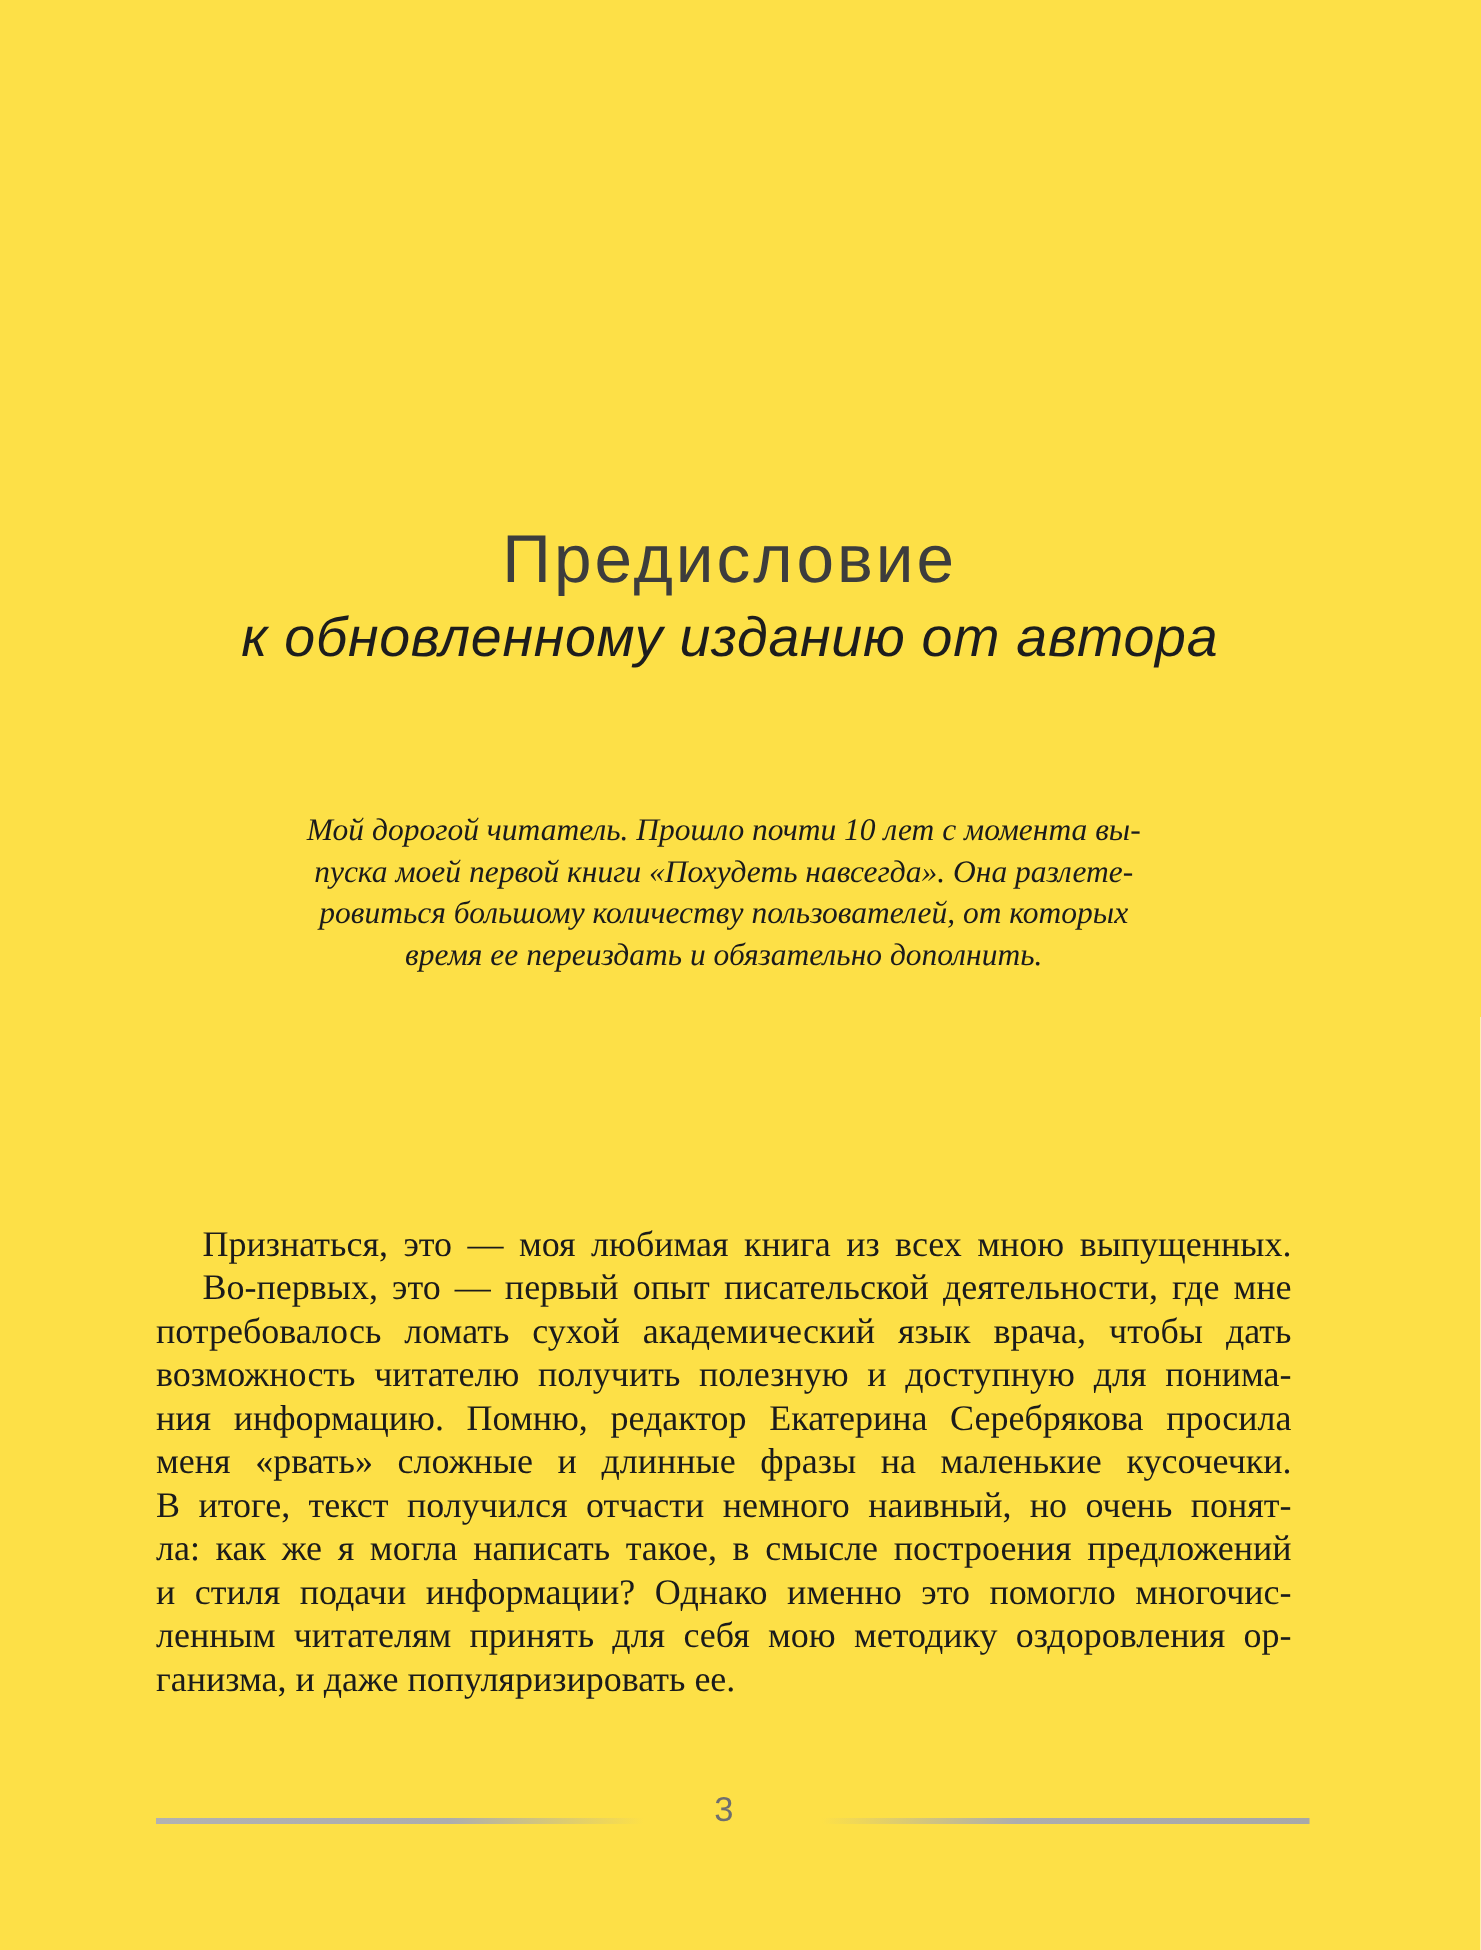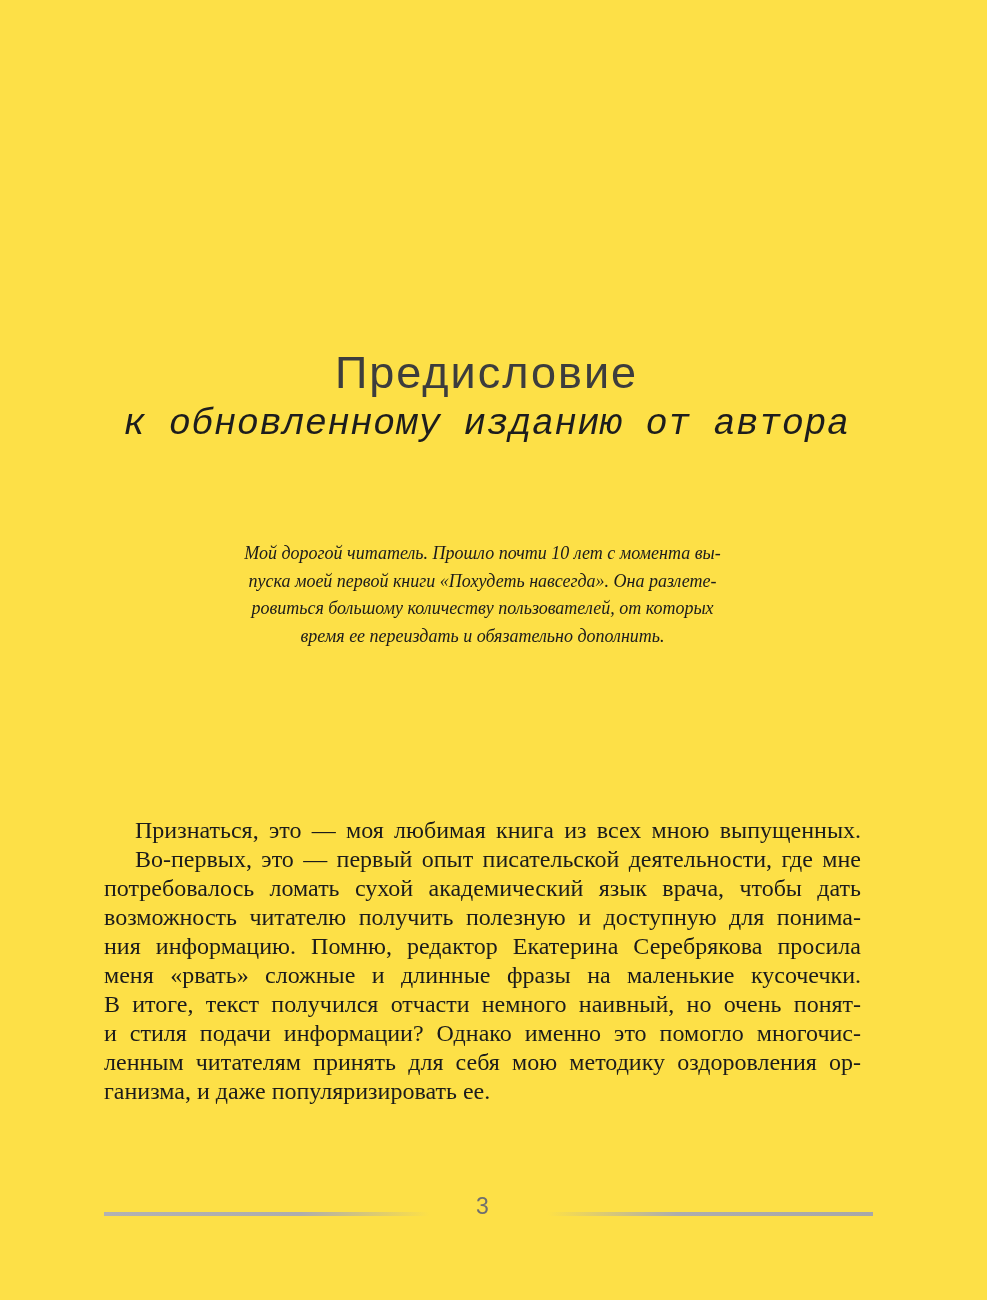--- a/index.html
+++ b/index.html
@@ -24,36 +24,36 @@
   .chapter-title {
     font-family: "Liberation Sans", "DejaVu Sans", sans-serif;
     font-weight: 200;
     font-size: 45px;
     line-height: 1.0;
     letter-spacing: 2px;
     color: #3d3d3d;
   }
   .chapter-subtitle {
     margin-top: 4px;
-    font-family: Liberation Mono, monospace;
+    font-family: Liberation Sans, sans-serif;
     font-style: italic;
     font-size: 37px;
     line-height: 1.4;
     color: #1d1d1d;
     letter-spacing: 0.5px;
   }
 
   
   .epigraph {
     position: absolute;
     top: 540px;
     left: 104px;
     right: 126px;
     font-style: italic;
-    font-size: 18px;
+    font-size: 21px;
     color: #1b1b1b;
   }
   .epigraph .line {
     text-align: center;
     line-height: 27.5px;
   }
 
   
   .body-text {
     position: absolute;
@@ -124,20 +124,21 @@
     <div class="body-para fill-last">
         <div class="line last">Признаться, это — моя любимая книга из всех мною выпущенных.</div>
       </div>
     <div class="body-para">
         <div class="line">Во-первых, это — первый опыт писательской деятельности, где мне</div>
         <div class="line">потребовалось ломать сухой академический язык врача, чтобы дать</div>
         <div class="line">возможность читателю получить полезную и доступную для понима-</div>
         <div class="line">ния информацию. Помню, редактор Екатерина Серебрякова просила</div>
         <div class="line">меня «рвать» сложные и длинные фразы на маленькие кусочечки.</div>
         <div class="line">В итоге, текст получился отчасти немного наивный, но очень понят-</div>
+        <div class="line">ла: как же я могла написать такое, в смысле построения предложений</div>
         <div class="line">и стиля подачи информации? Однако именно это помогло многочис-</div>
         <div class="line">ленным читателям принять для себя мою методику оздоровления ор-</div>
         <div class="line last">ганизма, и даже популяризировать ее.</div>
       </div>
   </div>
 
   <div class="page-footer">
     <div class="footer-rule left"></div>
     <div class="page-number">3</div>
     <div class="footer-rule right"></div>

